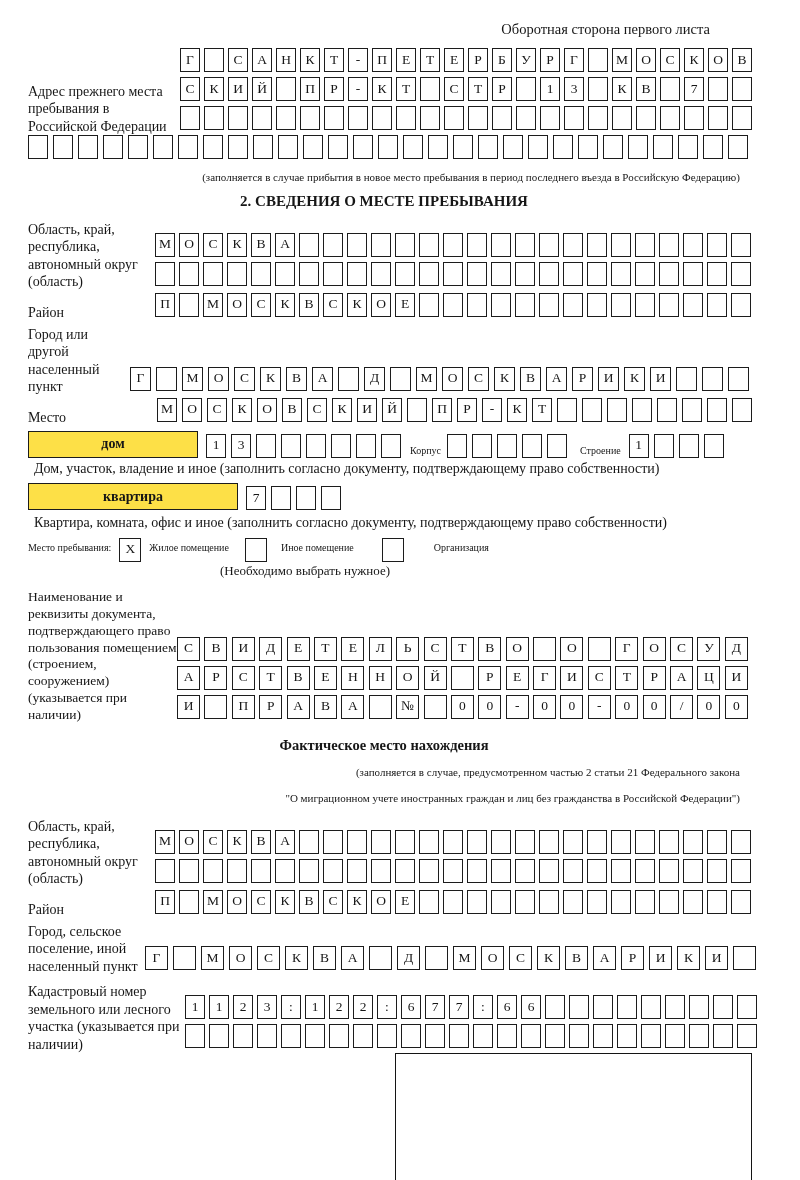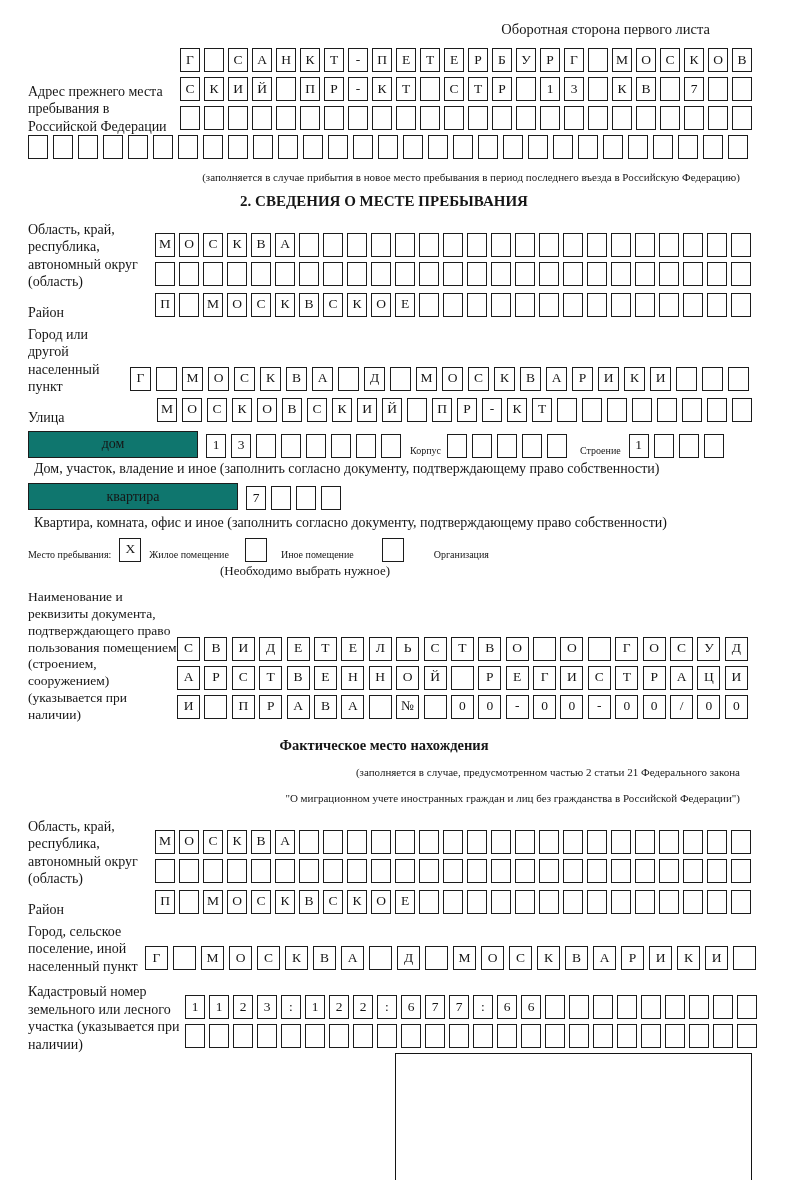--- a/index.html
+++ b/index.html
@@ -34,26 +34,26 @@
   .rw-doc{--w:23px;--g:4.4px}
   .rw-city2{--w:23px;--g:5px}
   .rw-house{--w:20px;--g:5px}
   .one{--w:22px;--g:0}
   .note{font-size:11px;text-align:right;margin-top:12px}
   .title{font-weight:bold;font-size:15px;text-align:center;margin:7px 0 8px 0}
   .subtitle{font-weight:bold;font-size:14.5px;text-align:center;margin:12px 0 8px 0}
   .cap{font-size:14px;margin:0 0 6px 6px}
   .namedbox{
     border:1.5px solid #1c1c1c;height:27px;display:flex;align-items:center;justify-content:center;
-    font-size:14px;flex:none;background:#0f766e;
+    font-size:14px;flex:none;background:#fde047;font-weight:bold;
   }
   .dom-rect{width:170px}
   .kv-rect{width:210px}
   .inline-lbl{font-size:10px;padding-top:4px}
-  .stayline{display:flex;align-items:flex-end;margin-top:6px}
+  .stayline{display:flex;align-items:flex-start;margin-top:6px}
   .hint{font-size:13px;margin:1px 0 8px 192px}
   .markbox{margin-left:367px;width:357px;height:174px;border:1.6px solid #141414;background:#fff}
   .mt6{margin-top:6px}.mt4{margin-top:4px}.mt2{margin-top:2px}.mt10{margin-top:10px}
   .mb0{margin-bottom:0}
 </style>
 </head>
 <body>
 
 <div class="page">
 
@@ -292,21 +292,21 @@
         <span class="cell">И</span>
         <span class="cell">К</span>
         <span class="cell">И</span>
         <span class="cell"></span>
         <span class="cell"></span>
         <span class="cell"></span>
       </div>
   </div>
 
   <div class="fl mt2">
-    <div class="lbl w129">Улица</div>
+    <div class="lbl w129">Место</div>
     <div class="boxrow rw-street">
         <span class="cell">М</span>
         <span class="cell">О</span>
         <span class="cell">С</span>
         <span class="cell">К</span>
         <span class="cell">О</span>
         <span class="cell">В</span>
         <span class="cell">С</span>
         <span class="cell">К</span>
         <span class="cell">И</span>

